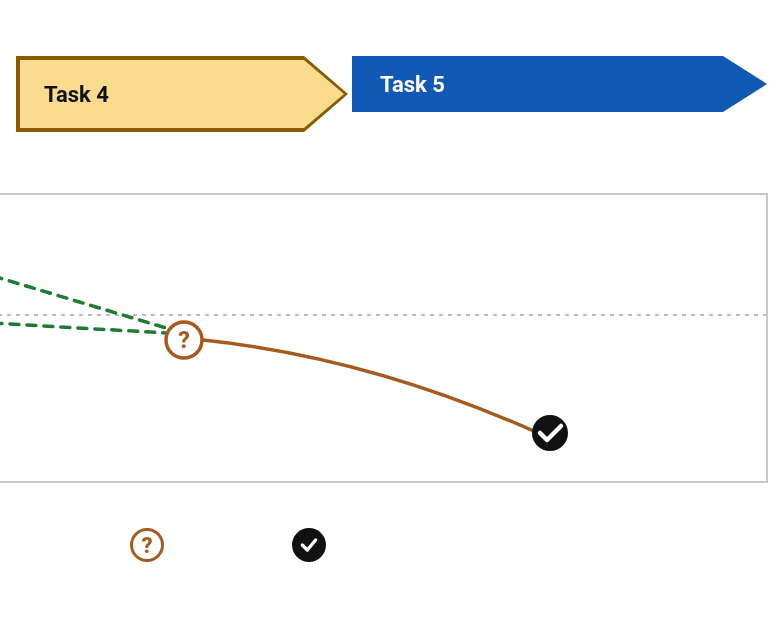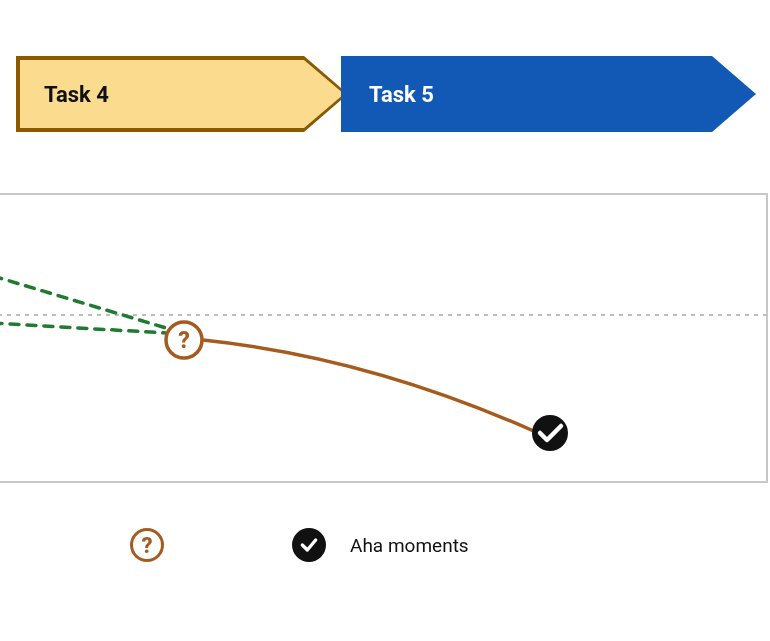--- a/index.html
+++ b/index.html
@@ -19,21 +19,21 @@
     clip-path: polygon(0 0, calc(100% - 44px) 0, 100% 50%, calc(100% - 44px) 100%, 0 100%);
   }
   .arrow-fill {
     position:absolute; inset:4px;
     background:#fbdc8e;
     clip-path: polygon(0 0, calc(100% - 40px) 0, 100% 50%, calc(100% - 40px) 100%, 0 100%);
     display:flex; align-items:center; padding-left:24px;
     font-weight:700; font-size:22px; color:#111;
     box-sizing:border-box;
   }
-  .arrow-wrap2 { position:absolute; left:341px; top:0; width:415px; height:76px; }
+  .arrow-wrap2 { position:absolute; left:352px; top:0; width:415px; height:56px; }
   .arrow-fill2 {
     position:absolute; inset:0;
     background:#1259b5;
     clip-path: polygon(0 0, calc(100% - 44px) 0, 100% 50%, calc(100% - 44px) 100%, 0 100%);
     display:flex; align-items:center; padding-left:28px;
     font-weight:700; font-size:22px; color:#ffffff;
     box-sizing:border-box;
   }
 
   .chart-box {
@@ -114,15 +114,14 @@
       <span>?</span>
     </span>
   </div>
   <span class="legend-gap"></span>
   <div class="legend-item">
     <span class="check-icon">
       <svg viewBox="0 0 24 24">
         <path d="M4 12 L10 18 L20 6" fill="none" stroke="#ffffff" stroke-width="4" stroke-linecap="round" stroke-linejoin="round"></path>
       </svg>
     </span>
-    <span>Aha moments</span>
   </div>
 </div>
 
 </body></html>

